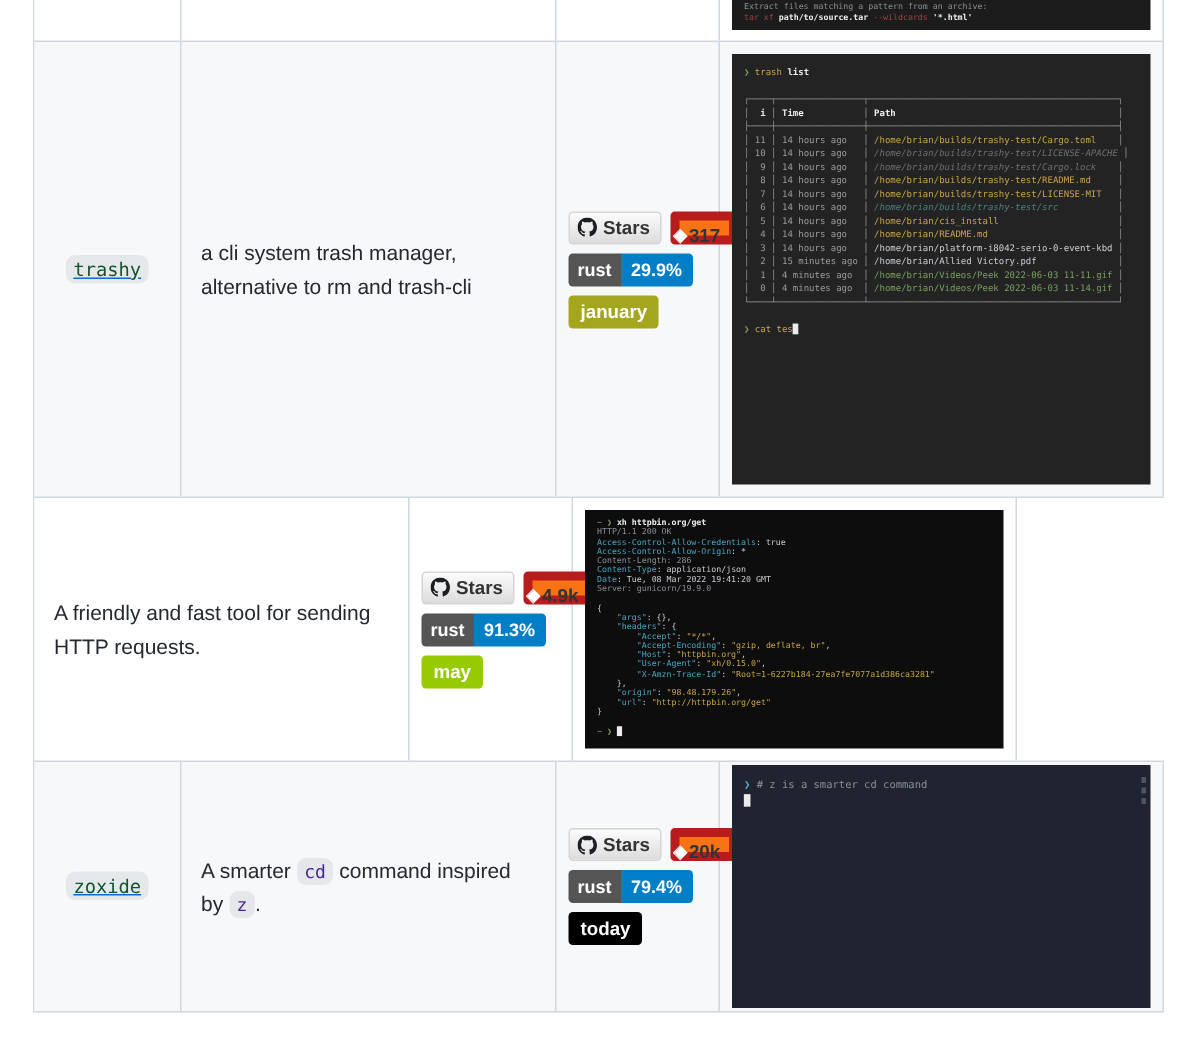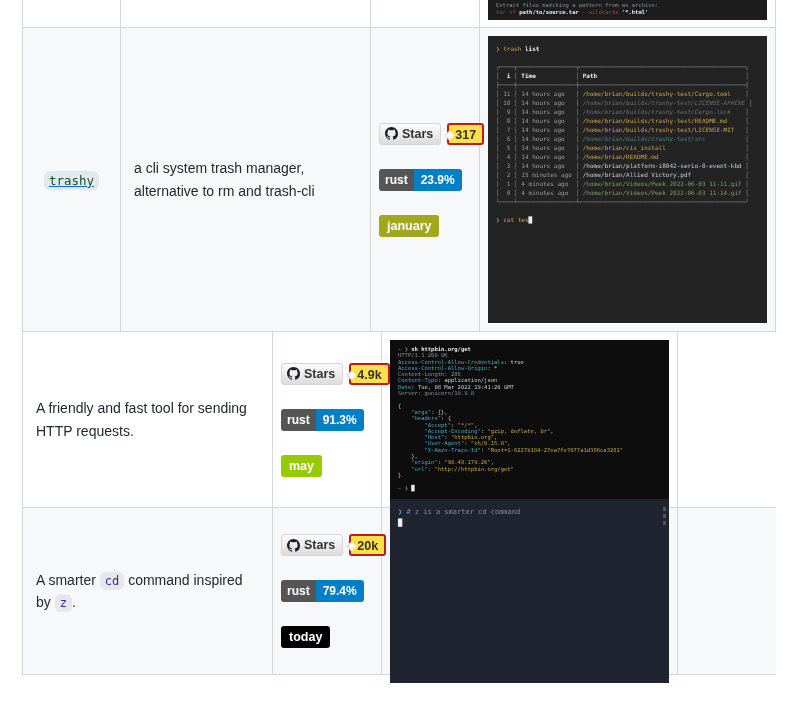--- a/index.html
+++ b/index.html
@@ -24,49 +24,49 @@
   .repo-link{color:#0969da;text-decoration:underline;cursor:pointer;}
   .inline-code{
     font-family:"DejaVu Sans Mono","Liberation Mono",monospace;
     font-size:12.5px;background:rgba(175,184,193,0.25);
     padding:2px 5px;border-radius:6px;
   }
   .repo-link .inline-code{color:#14532d;}
   .desc{margin:0;font-size:14px;line-height:1.6;color:#24292f;}
   .desc .inline-code{font-size:12px;color:#4c1d95;}
 
-  .badge-stack{display:flex;flex-direction:column;gap:24px;align-items:flex-start;}
+  .badge-stack{display:flex;flex-direction:column;gap:6px;align-items:flex-start;}
   .social-badge{display:flex;align-items:center;cursor:pointer;}
   .social-left{
     display:flex;align-items:center;gap:4px;height:22px;box-sizing:border-box;
     padding:0 7px 0 5px;border:1px solid #d5d5d5;border-radius:3px;
     background:linear-gradient(#fcfcfc,#dcdcdc);
     font-size:12.5px;font-weight:bold;color:#333;
   }
   .social-count{
     position:relative;margin-left:6px;height:22px;box-sizing:border-box;
-    padding:3px 6px;border:2px solid #b91c1c;border-radius:3px;background:#fde047;
+    padding:3px 6px;border:6px solid #b91c1c;border-radius:3px;background:#f97316;
     font-size:12.5px;font-weight:bold;color:#333;
   }
   .social-count::before{
     content:'';position:absolute;left:-3.5px;top:7px;width:6px;height:6px;background:#fff;
     border-left:1px solid #d5d5d5;border-bottom:1px solid #d5d5d5;transform:rotate(45deg);
   }
   .lang-badge{display:flex;font-size:12px;font-weight:bold;color:#fff;}
   .lang-l{background:#555555;padding:4px 6px;border-radius:3px 0 0 3px;}
   .lang-r{background:#007ec6;padding:4px 7px;border-radius:0 3px 3px 0;}
   .month-badge{font-size:12.5px;font-weight:bold;color:#fff;padding:4px 8px;border-radius:3px;}
 
   .term{
     width:280px;position:relative;overflow:hidden;box-sizing:border-box;padding:8px;
     font-family:"DejaVu Sans Mono","Liberation Mono",monospace;
   }
   .row-trashy .term{height:287px;}
   .row-xh .term{height:159px;padding:6px 8px;}
-  .row-zoxide .term{height:184px;}
+  .row-zoxide .term{height:162px;}
   .row-partial .term{height:20px;padding:2px 8px;}
   .row-zoxide .term::after{
     content:'';position:absolute;right:3px;top:8px;width:3px;height:4px;
     background:#4d5565;box-shadow:0 7px 0 #4d5565,0 14px 0 #4d5565;
   }
   .tline{white-space:pre;}
   .t-gray{color:#9b9b9b;}
   .t-hb{color:#ececec;font-weight:bold;}
   .t-grn{color:#83a85c;}
   .t-yl{color:#c9a446;}
@@ -109,21 +109,21 @@
           <span class="social-left">
             <svg width="13" height="13" viewBox="0 0 16 16" aria-hidden="true">
                 <path fill="#1b1f23" d="M8 0C3.58 0 0 3.58 0 8c0 3.54 2.29 6.53 5.47 7.59.4.07.55-.17.55-.38 0-.19-.01-.82-.01-1.49-2.01.37-2.53-.49-2.69-.94-.09-.23-.48-.94-.82-1.13-.28-.15-.68-.52-.01-.53.63-.01 1.08.58 1.23.82.72 1.21 1.87.87 2.33.66.07-.52.28-.87.51-1.07-1.78-.2-3.64-.89-3.64-3.95 0-.87.31-1.59.82-2.15-.08-.2-.36-1.02.08-2.12 0 0 .67-.21 2.2.82.64-.18 1.32-.27 2-.27s1.36.09 2 .27c1.53-1.04 2.2-.82 2.2-.82.44 1.1.16 1.92.08 2.12.51.56.82 1.27.82 2.15 0 3.07-1.87 3.75-3.65 3.95.29.25.54.73.54 1.48 0 1.07-.01 1.93-.01 2.2 0 .21.15.46.55.38A8.01 8.01 0 0 0 16 8c0-4.42-3.58-8-8-8z"></path>
               </svg>
             <span>Stars</span>
           </span>
           <span class="social-count">317</span>
         </div>
         <div class="lang-badge">
           <span class="lang-l">rust</span>
-            <span class="lang-r">23.9%</span>
+            <span class="lang-r">29.9%</span>
         </div>
         <div class="month-badge" style="background: rgb(164, 166, 29);">january</div>
       </div>
     </div>
     <div class="cell c-img">
       <div class="term" style="background: rgb(35, 35, 35); font-size: 6px; line-height: 9px;">
           <div class="tline"><span class="t-grn">❯ </span><span class="t-yl">trash </span><span class="t-wb">list</span></div>
           <div class="tline"><span class="t-w"> </span></div>
           <div class="tline"><span class="t-gray">┌────┬────────────────┬──────────────────────────────────────────────┐</span></div>
           <div class="tline"><span class="t-gray">│</span><span class="t-hb">  i </span><span class="t-gray">│</span><span class="t-hb"> Time           </span><span class="t-gray">│</span><span class="t-hb"> Path                                         </span><span class="t-gray">│</span></div>
@@ -190,20 +190,23 @@
           <div class="tline"><span class="t-w">    },</span></div>
           <div class="tline"><span class="t-cy">    "origin"</span><span class="t-w">: </span><span class="t-yl">"98.48.179.26"</span><span class="t-w">,</span></div>
           <div class="tline"><span class="t-cy">    "url"</span><span class="t-w">: </span><span class="t-yl">"http://httpbin.org/get"</span></div>
           <div class="tline"><span class="t-w">}</span></div>
           <div class="tline"><span class="t-w"> </span></div>
           <div class="tline"><span class="t-dim">~ </span><span class="t-grn">❯ </span><span class="t-cur">█</span></div>
         </div>
     </div>
   </div>
     <div class="row row-zoxide stripe">
+    <div class="cell c-name">
+      <a class="repo-link"><code class="inline-code">zoxide</code></a>
+    </div>
     <div class="cell c-desc">
       <p class="desc"><span>A smarter </span><code class="inline-code">cd</code><span> command inspired by </span><code class="inline-code">z</code><span>.</span></p>
     </div>
     <div class="cell c-badges">
       <div class="badge-stack">
         <div class="social-badge">
           <span class="social-left">
             <svg width="13" height="13" viewBox="0 0 16 16" aria-hidden="true">
                 <path fill="#1b1f23" d="M8 0C3.58 0 0 3.58 0 8c0 3.54 2.29 6.53 5.47 7.59.4.07.55-.17.55-.38 0-.19-.01-.82-.01-1.49-2.01.37-2.53-.49-2.69-.94-.09-.23-.48-.94-.82-1.13-.28-.15-.68-.52-.01-.53.63-.01 1.08.58 1.23.82.72 1.21 1.87.87 2.33.66.07-.52.28-.87.51-1.07-1.78-.2-3.64-.89-3.64-3.95 0-.87.31-1.59.82-2.15-.08-.2-.36-1.02.08-2.12 0 0 .67-.21 2.2.82.64-.18 1.32-.27 2-.27s1.36.09 2 .27c1.53-1.04 2.2-.82 2.2-.82.44 1.1.16 1.92.08 2.12.51.56.82 1.27.82 2.15 0 3.07-1.87 3.75-3.65 3.95.29.25.54.73.54 1.48 0 1.07-.01 1.93-.01 2.2 0 .21.15.46.55.38A8.01 8.01 0 0 0 16 8c0-4.42-3.58-8-8-8z"></path>
               </svg>

